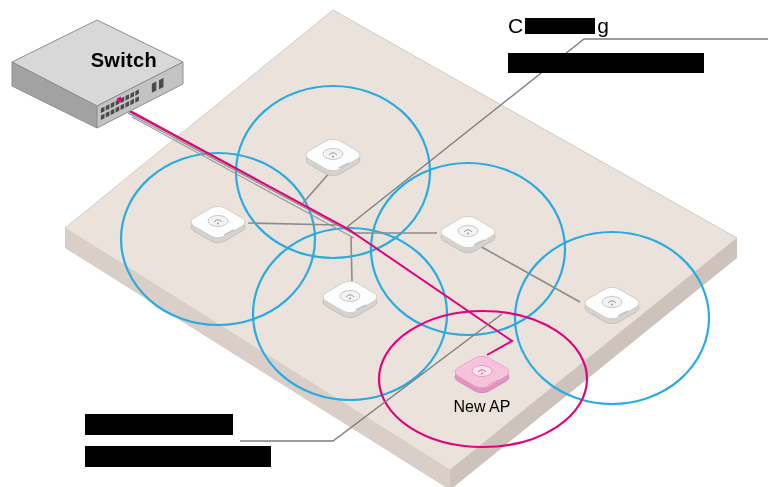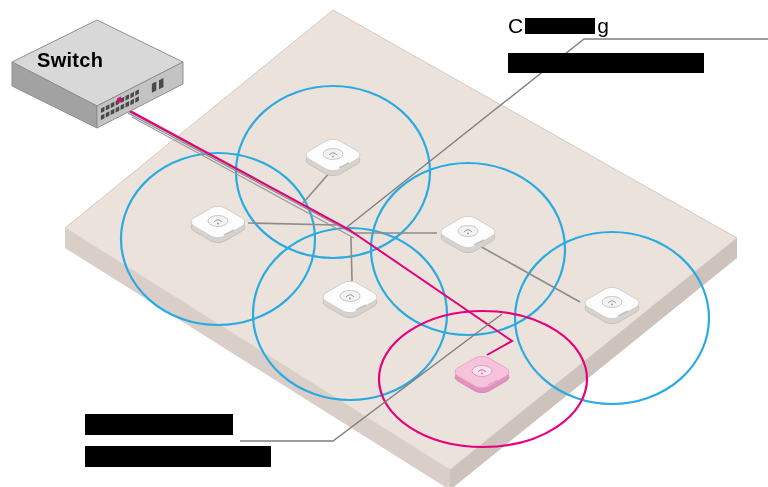--- a/index.html
+++ b/index.html
@@ -2,21 +2,21 @@
 <html><head>
 <meta charset="utf-8">
 <style>
   html,body{margin:0;padding:0;background:#fff;}
   .stage{
     position:relative;width:768px;height:487px;background:#ffffff;
     font-family:"Liberation Sans",sans-serif;overflow:hidden;color:#000;
   }
   .stage svg{position:absolute;left:0;top:0;}
   .overlay{position:absolute;}
-  .switch-label{left:37px;top:49px;width:120px;text-align:left;font-size:20px;font-weight:600;letter-spacing:.3px;}
+  .switch-label{left:37px;top:49px;width:120px;text-align:right;font-size:20px;font-weight:600;letter-spacing:.3px;}
   .new-ap-label{left:422px;top:398px;width:120px;text-align:center;font-size:16px;}
   .callout-top{left:508px;top:14px;display:flex;align-items:center;font-size:21px;font-weight:500;}
   .redaction{background:#000;display:inline-block;}
   .redact-inline{width:70px;height:16px;margin:0 2px;}
   .redact-top2{left:508px;top:53px;width:196px;height:20px;}
   .redact-bottom1{left:85px;top:414px;width:148px;height:21px;}
   .redact-bottom2{left:85px;top:446px;width:186px;height:21px;}
 </style>
 </head>
 <body>
@@ -99,20 +99,21 @@
     <use href="#ap-white" transform="translate(333,155)"></use>
     <use href="#ap-white" transform="translate(218,222)"></use>
     <use href="#ap-white" transform="translate(468,232)"></use>
     <use href="#ap-white" transform="translate(350,297)"></use>
     <use href="#ap-white" transform="translate(612,303)"></use>
     <use href="#ap-pink" transform="translate(482,372)"></use>
   </svg>
 
   <div class="overlay switch-label">Switch</div>
 
+  <div class="overlay new-ap-label">New AP</div>
 
   <div class="overlay callout-top">
     <span>C</span>
     <span class="redaction redact-inline"></span>
     <span>g</span>
   </div>
   <div class="overlay redaction redact-top2"></div>
 
   <div class="overlay redaction redact-bottom1"></div>
   <div class="overlay redaction redact-bottom2"></div>

